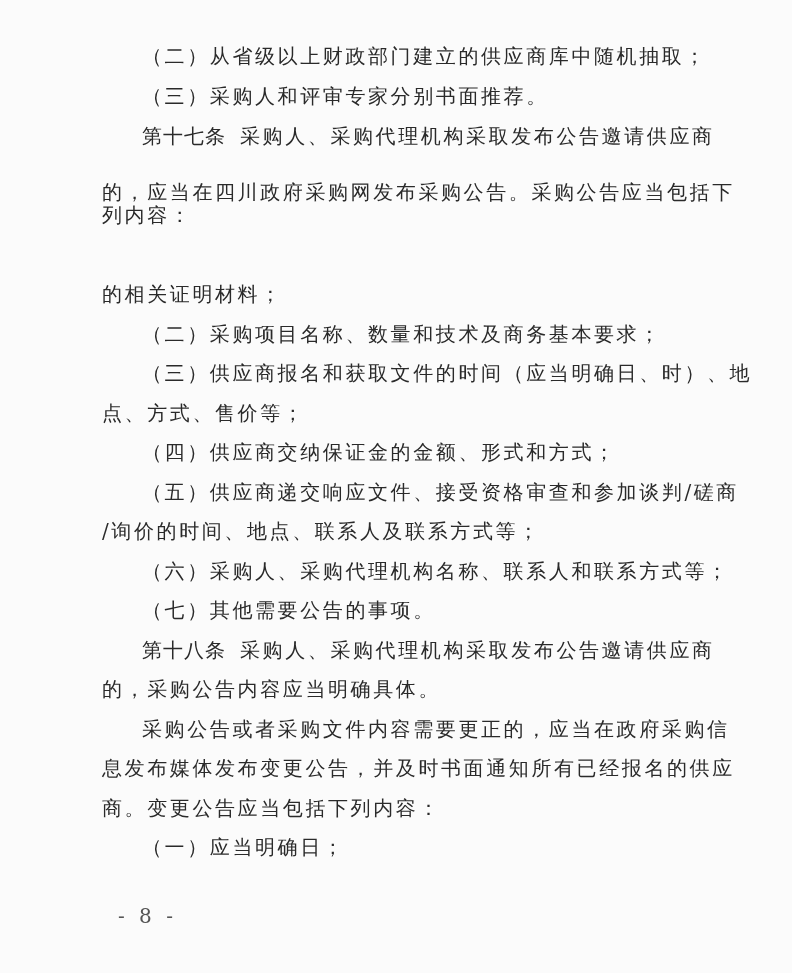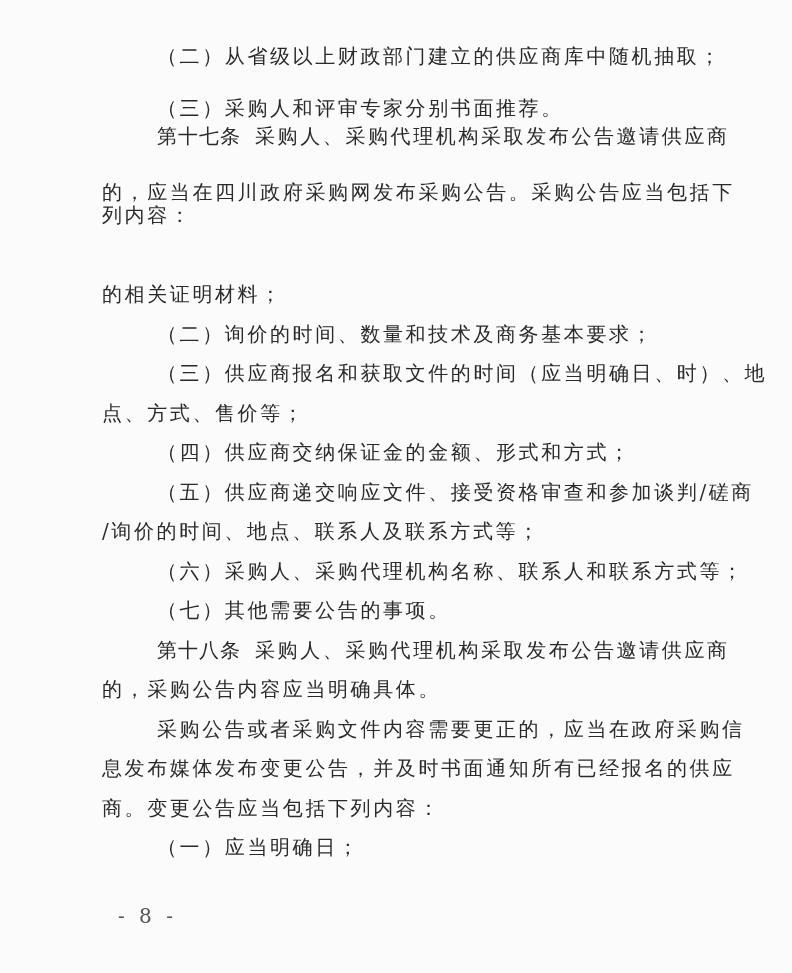--- a/index.html
+++ b/index.html
@@ -13,38 +13,38 @@
   .page { position:absolute; left:0; top:0; width:792px; height:973px; }
   .line {
     position:absolute;
     left:102px;
     width:584px;
     font-size:20px;
     line-height:24px;
     letter-spacing:2.6px;
     white-space:nowrap;
   }
-  .line.indent { left:142px; width:544px;margin-left:15px; }
+  .line.indent { left:142px; width:544px; }
   .bold { font-family: "DejaVu Sans", "Liberation Sans", sans-serif; font-weight:normal; letter-spacing:1px; margin-right:14px; }
   .pagenum {
     position:absolute; left:118px; top:904px;
     font-size:20px; color:#555; letter-spacing:4px;
   }
 </style>
 </head>
 <body>
 
 <div class="page">
   <div class="line indent" style="top:44px"><span>（二）从省级以上财政部门建立的供应商库中随机抽取；</span></div>
-  <div class="line indent" style="top:96px"><span>（三）采购人和评审专家分别书面推荐。</span></div>
+  <div class="line indent" style="top:84px"><span>（三）采购人和评审专家分别书面推荐。</span></div>
   <div class="line indent" style="top:124px"><span class="bold">第十七条</span><span>采购人、采购代理机构采取发布公告邀请供应商</span></div>
   <div class="line" style="top:180px"><span>的，应当在四川政府采购网发布采购公告。采购公告应当包括下</span></div>
   <div class="line" style="top:203px"><span>列内容：</span></div>
   <div class="line" style="top:282px"><span>的相关证明材料；</span></div>
-  <div class="line indent" style="top:322px"><span>（二）询价的时间、数量和技术及商务基本要求；</span></div>
+  <div class="line indent" style="top:322px"><span>（二）采购项目名称、数量和技术及商务基本要求；</span></div>
   <div class="line indent" style="top:361px"><span>（三）供应商报名和获取文件的时间（应当明确日、时）、地</span></div>
   <div class="line" style="top:401px"><span>点、方式、售价等；</span></div>
   <div class="line indent" style="top:440px"><span>（四）供应商交纳保证金的金额、形式和方式；</span></div>
   <div class="line indent" style="top:480px"><span>（五）供应商递交响应文件、接受资格审查和参加谈判/磋商</span></div>
   <div class="line" style="top:519px"><span>/询价的时间、地点、联系人及联系方式等；</span></div>
   <div class="line indent" style="top:559px"><span>（六）采购人、采购代理机构名称、联系人和联系方式等；</span></div>
   <div class="line indent" style="top:598px"><span>（七）其他需要公告的事项。</span></div>
   <div class="line indent" style="top:638px"><span class="bold">第十八条</span><span>采购人、采购代理机构采取发布公告邀请供应商</span></div>
   <div class="line" style="top:677px"><span>的，采购公告内容应当明确具体。</span></div>
   <div class="line indent" style="top:717px"><span>采购公告或者采购文件内容需要更正的，应当在政府采购信</span></div>

